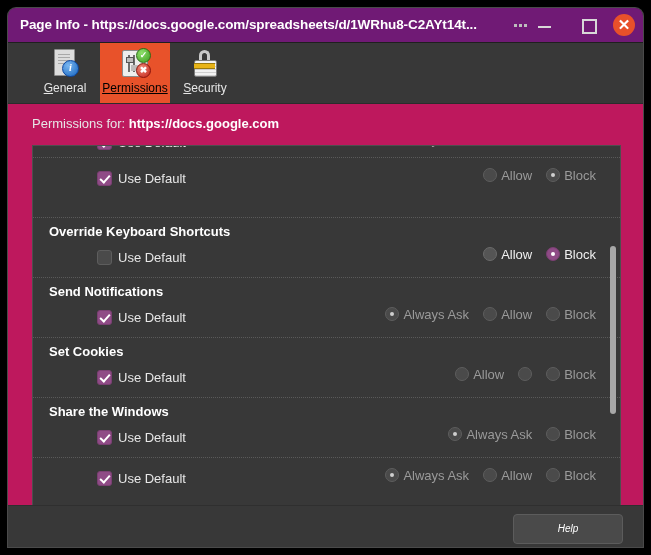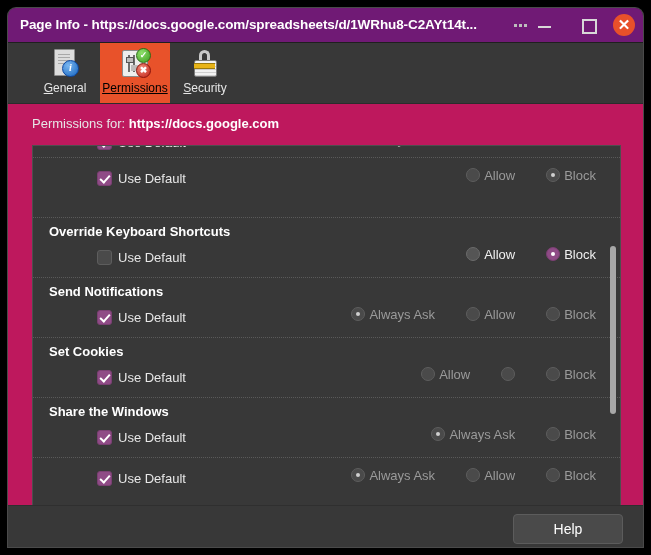--- a/index.html
+++ b/index.html
@@ -358,21 +358,21 @@
   }
 
   
   .radio-group {
     position: absolute;
     right: 10px;
     top: 0;
     height: 22px;
     display: flex;
     align-items: center;
-    gap: 31px;
+    gap: 14px;
   }
   .radio {
     display: flex;
     align-items: center;
     gap: 4px;
     cursor: default;
   }
   .rdot {
     width: 14px; height: 14px;
     border-radius: 50%;
@@ -438,25 +438,26 @@
   #help-button {
     position: absolute;
     right: 20px;
     top: 8px;
     width: 110px;
     height: 30px;
     background: #4a4a4a;
     border: 1px solid #5c5c5c;
     border-radius: 4px;
     color: #ffffff;
-    font-size: 14px;
+    font-size: 10px;
     line-height: 28px;
     text-align: center;
     cursor: default;
     box-sizing: border-box;
+    font-style: italic;
   }
 </style>
 </head>
 <body>
 
 <div id="window">
 
   <div id="titlebar">
     <div id="title-text">Page Info - https://docs.google.com/spreadsheets/d/1WRhu8-C2AYt14t...</div>
 

